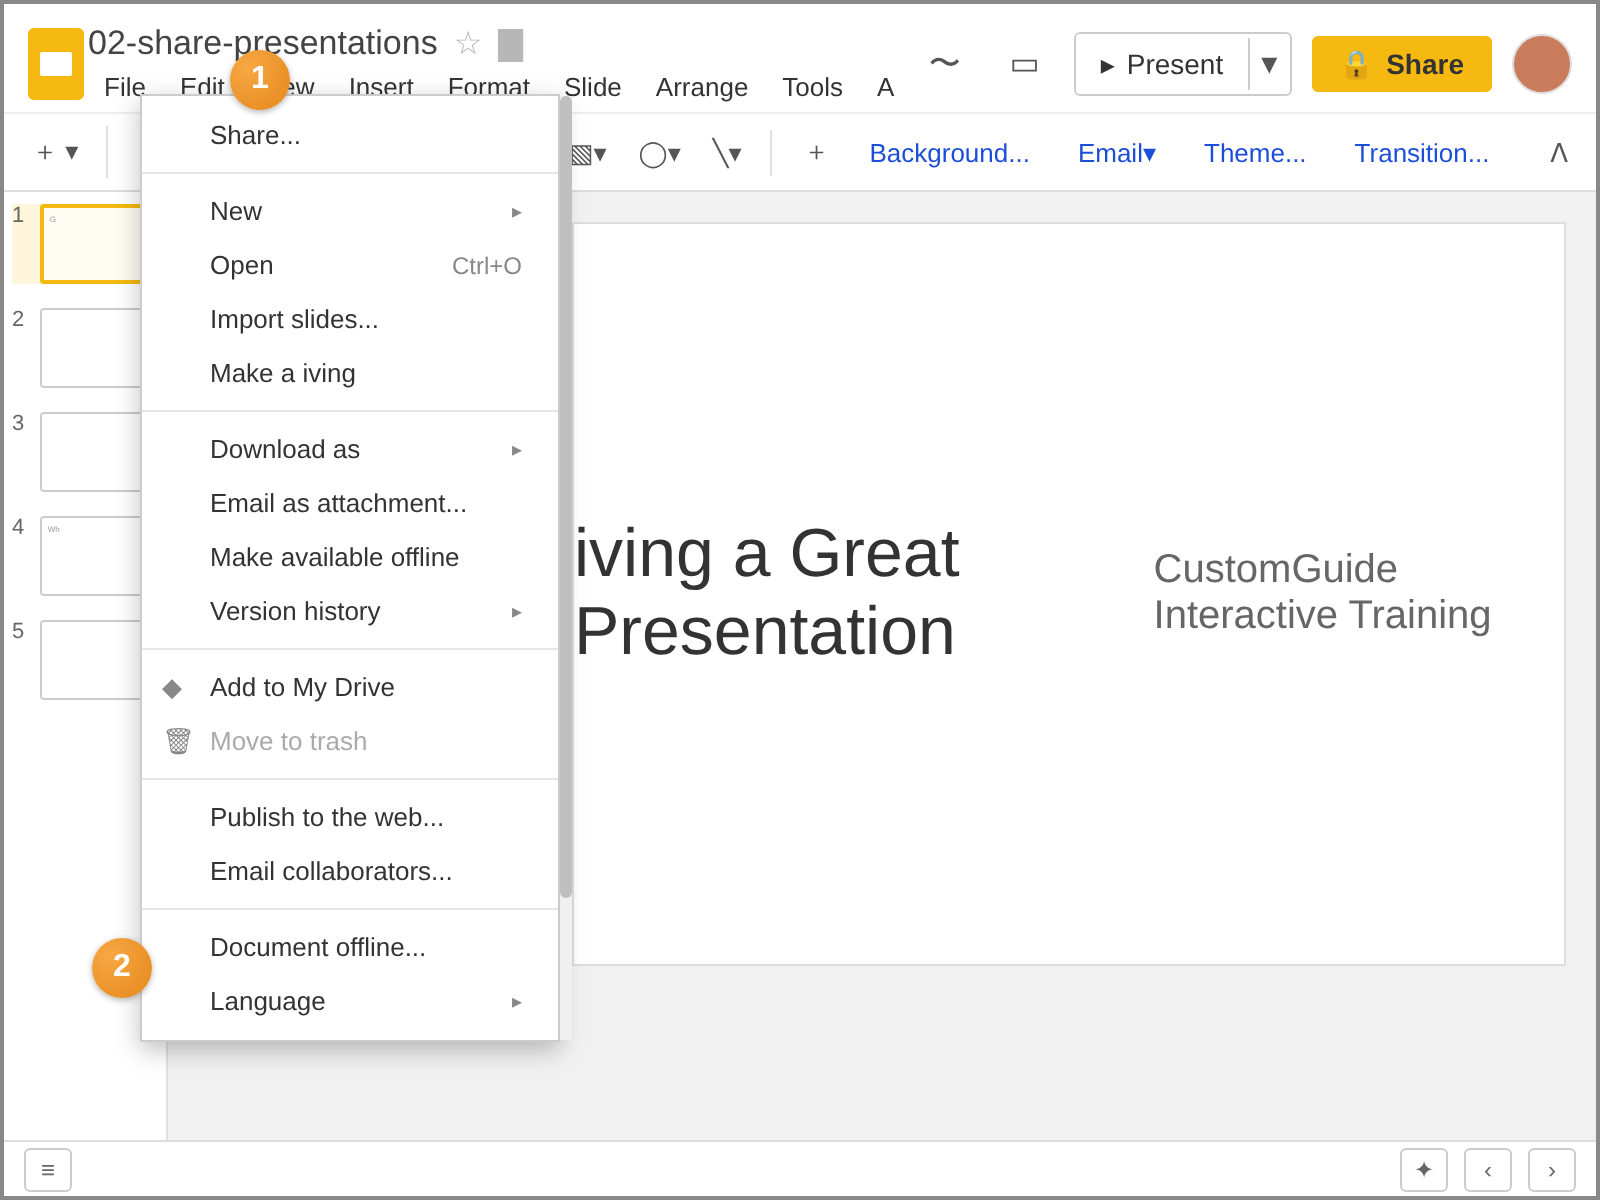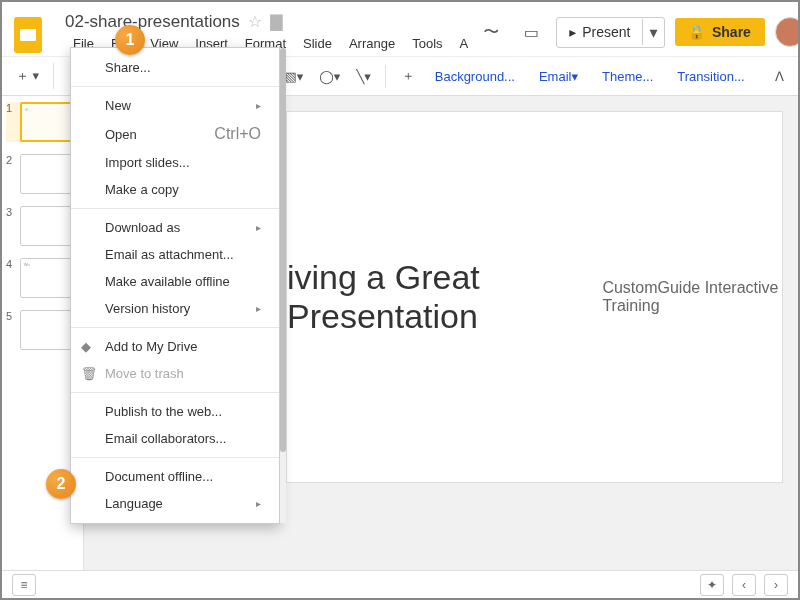--- a/index.html
+++ b/index.html
@@ -1,19 +1,19 @@
 <!DOCTYPE html>
 <html><head>
 <meta charset="utf-8">
 <style>
   * { margin: 0; padding: 0; box-sizing: border-box; font-family: Arial, sans-serif; }
   body { width: 800px; height: 600px; background: #f8f9fa; overflow: hidden; position: relative; border: 2px solid #888; }
 
   .header { display: flex; align-items: center; padding: 6px 12px 0 12px; height: 54px; background: #fff; }
-  .logo-area { display: flex; align-items: flex-end; gap: 23px; }
+  .logo-area { display: flex; align-items: flex-start; gap: 2px; }
   .slides-logo { width: 28px; height: 36px; background: #f5b912; border-radius: 3px; position: relative; margin-top:2px;}
   .slides-logo::after { content:""; position:absolute; left:6px; right:6px; top:12px; bottom:12px; background:#fff; border-radius:1px;}
   .title-block { display:flex; flex-direction:column; }
   .title-row { display:flex; align-items:center; gap:8px; }
   .doc-title { font-size: 17px; color:#444; }
   .star-icon, .folder-icon { color:#b7b7b7; font-size:16px; }
   .menubar { display:flex; gap:1px; margin-top:2px; }
   .menu-item { font-size:13px; color:#333; padding:2px 8px; cursor:pointer; }
 
   .header-right { margin-left:auto; display:flex; align-items:center; gap:10px; }
@@ -34,30 +34,30 @@
   .thumbs { width:82px; background:#fff; border-right:1px solid #e0e0e0; padding:6px 4px; display:flex; flex-direction:column; gap:12px; overflow:hidden;}
   .thumb-item { display:flex; gap:4px; }
   .thumb-num { font-size:11px; color:#666; width:10px; }
   .thumb { width:60px; height:40px; border:1px solid #ccc; background:#fff; border-radius:2px; font-size:4px; padding:3px; color:#999; overflow:hidden;}
   .thumb.selected { border:2px solid #f5b912; background:#fffdf3;}
   .thumb-item.selected { background:#fff5db; }
 
   .canvas-area { flex:1; padding:16px 16px; display:flex; justify-content:flex-end;}
   .slide { width:495px; height:370px; background:#fff; box-shadow:0 0 0 1px #ddd; display:flex; flex-direction:row; align-items:center; justify-content:center; gap:18px;}
   .slide h1 { font-size:34px; font-weight:400; color:#333; }
-  .slide p { font-size:16px; color:#666; }
+  .slide p { font-size:20px; color:#666; }
 
   .footer { height:28px; background:#fff; border-top:1px solid #ddd; display:flex; align-items:center; padding:0 10px; gap:8px;}
   .footer-right { margin-left:auto; display:flex; gap:8px; align-items:center;}
   .chip { width:24px; height:22px; border:1px solid #ccc; border-radius:3px; display:flex; align-items:center; justify-content:center; font-size:12px; color:#666;}
 
   
   .dropdown { position:absolute; left:68px; top:45px; width:210px; background:#fff; border:1px solid #ccc; box-shadow:0 4px 12px rgba(0,0,0,.25); padding:6px 0; z-index:50;}
   .dd-item { display:flex; align-items:center; padding:6px 18px 6px 34px; font-size:13px; color:#333; position:relative; cursor:pointer;}
-  .dd-item .shortcut { margin-left:auto; color:#888; font-size:16px;}
+  .dd-item .shortcut { margin-left:auto; color:#888; font-size:12px;}
   .dd-item .arrow { margin-left:auto; color:#888; font-size:10px;}
   .dd-item.disabled { color:#aaa; }
   .dd-item .pre-icon { position:absolute; left:10px; color:#888; font-size:13px;}
   .dd-sep { height:1px; background:#e6e6e6; margin:5px 0;}
   .dd-scroll { position:absolute; right:-7px; top:0; bottom:0; width:6px; background:#f0f0f0;}
   .dd-scroll-thumb { position:absolute; left:0; right:0; top:0; height:85%; background:#bfbfbf; border-radius:3px;}
 
   
   .callout { position:absolute; width:30px; height:30px; border-radius:50%; background:radial-gradient(circle at 30% 30%, #f7a844, #e4871b); color:#fff; font-weight:bold; font-size:16px; display:flex; align-items:center; justify-content:center; z-index:100; box-shadow:0 1px 3px rgba(0,0,0,.3);}
   .callout.c1 { left:113px; top:23px; }
@@ -183,21 +183,21 @@
       <span class="arrow">▸</span>
     </div>
   <div class="dd-item">
       <span>Open</span>
       <span class="shortcut">Ctrl+O</span>
     </div>
   <div class="dd-item">
       <span>Import slides...</span>
     </div>
   <div class="dd-item">
-      <span>Make a copy</span>
+      <span>Make a iving</span>
     </div>
   <div class="dd-sep"></div>
   <div class="dd-item">
       <span>Download as</span>
       <span class="arrow">▸</span>
     </div>
   <div class="dd-item">
       <span>Email as attachment...</span>
     </div>
   <div class="dd-item">

